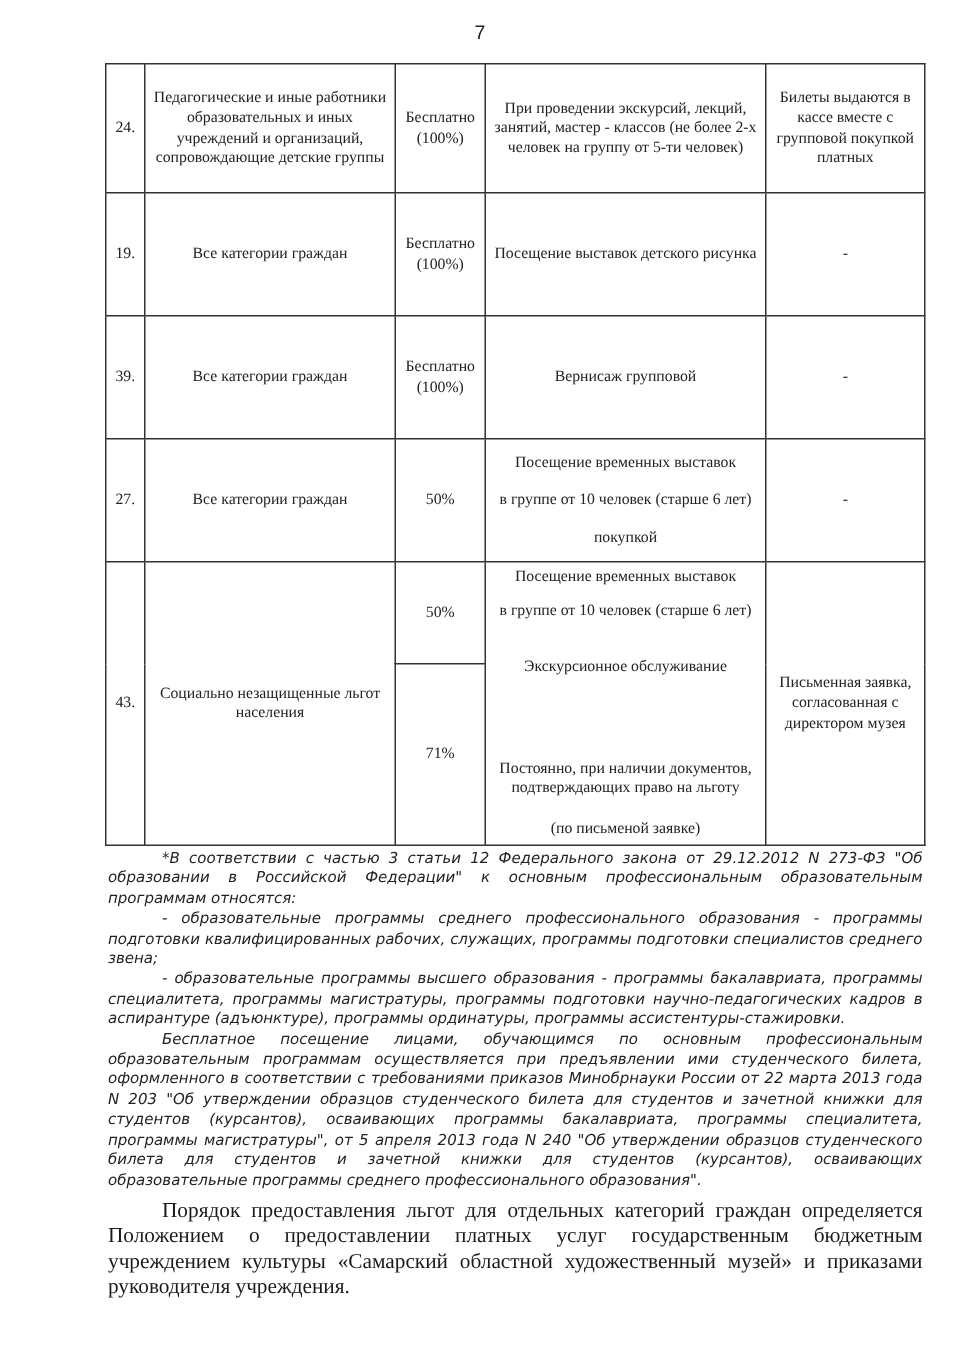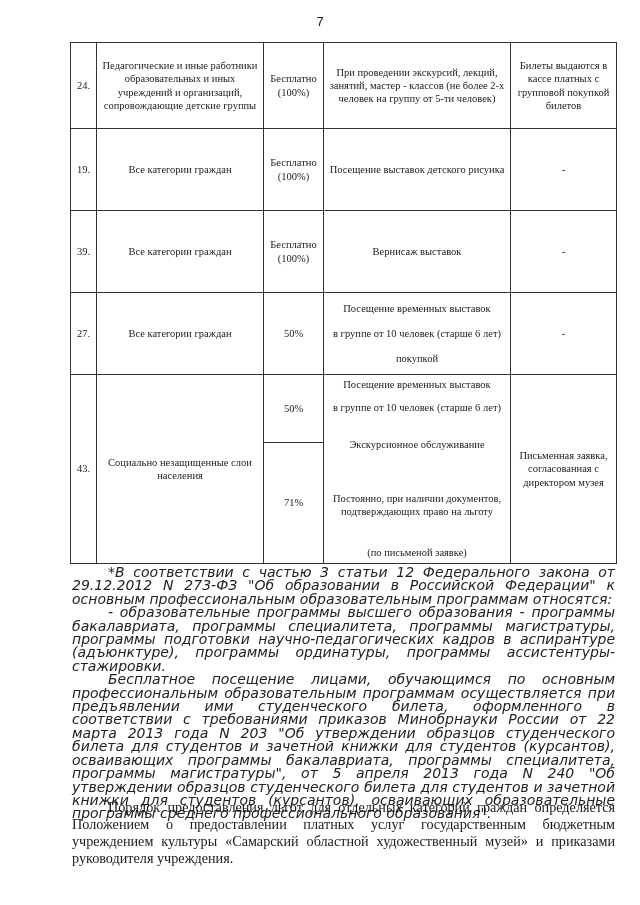--- a/index.html
+++ b/index.html
@@ -20,21 +20,21 @@
       border: 1.4px solid #333; text-align: center; vertical-align: middle;
       padding: 2px 4px; color: #222;
     }
     td.num { text-align: center; padding-left: 4px !important; }
     .cond-27 { display: flex; flex-direction: column; justify-content: space-around; height: 76px; }
     .cond-28 { display: flex; flex-direction: column; justify-content: space-between; height: 182px; padding: 0; }
     .cond-28 .gap { flex: 1; }
     .footnote {
       position: absolute; left: 72px; top: 566px; width: 543px;
       font-family: "DejaVu Sans", sans-serif; font-style: italic;
-      font-size: 14px; line-height: 13.4px; color: #222; text-align: justify;
+      font-size: 10px; line-height: 13.4px; color: #222; text-align: justify;
     }
     .footnote p { margin: 0; text-indent: 36px; }
     .closing {
       position: absolute; left: 72px; top: 799px; width: 543px;
       font-family: "Liberation Serif", serif; font-size: 14.2px; line-height: 17px;
       color: #1a1a1a; text-align: justify;
     }
     .closing p { margin: 0; text-indent: 36px; }
   </style>
 </head>
@@ -50,76 +50,77 @@
       <col style="width:187px">
       <col style="width:106px">
   </colgroup>
   <tbody>
 
     <tr style="height:86px">
       <td class="num">24.</td>
       <td>Педагогические и иные работники образовательных и иных учреждений и организаций, сопровождающие детские группы</td>
       <td>Бесплатно (100%)</td>
       <td>При проведении экскурсий, лекций, занятий, мастер - классов (не более 2-х человек на группу от 5-ти человек)</td>
-      <td>Билеты выдаются в кассе платных с групповой покупкой билетов</td>
+      <td>Билеты выдаются в кассе вместе с групповой покупкой платных</td>
     </tr>
 
     <tr style="height:82px">
       <td class="num">19.</td>
       <td>Все категории граждан</td>
       <td>Бесплатно (100%)</td>
       <td>Посещение выставок детского рисунка</td>
       <td>-</td>
     </tr>
 
     <tr style="height:82px">
       <td class="num">39.</td>
       <td>Все категории граждан</td>
       <td>Бесплатно (100%)</td>
-      <td>Вернисаж выставок</td>
+      <td>Вернисаж групповой</td>
       <td>-</td>
     </tr>
 
     <tr style="height:82px">
       <td class="num">27.</td>
       <td>Все категории граждан</td>
       <td>50%</td>
       <td>
         <div class="cond-27">
           <span>Посещение временных выставок</span>
           <span>в группе от 10 человек (старше 6 лет)</span>
           <span>покупкой</span>
         </div>
       </td>
       <td>-</td>
     </tr>
 
     <tr style="height:68px">
       <td class="num" rowspan="2">43.</td>
-      <td rowspan="2">Социально незащищенные слои населения</td>
+      <td rowspan="2">Социально незащищенные льгот населения</td>
       <td>50%</td>
       <td rowspan="2" style="padding:2px 4px 3px">
         <div class="cond-28">
           <span>Посещение временных выставок</span>
           <span style="margin-top:10px">в группе от 10 человек (старше 6 лет)</span>
           <span style="margin-top:24px">Экскурсионное обслуживание</span>
           <div class="gap"></div>
           <span>Постоянно, при наличии документов, подтверждающих право на льготу</span>
-          <span style="margin-top:28px">(по письменой заявке)</span>
+          <span style="margin-top:14px">(по письменой заявке)</span>
         </div>
       </td>
       <td rowspan="2">Письменная заявка, согласованная с директором музея</td>
     </tr>
     <tr style="height:121px">
       <td>71%</td>
     </tr>
   </tbody>
 </table>
 
 <div class="footnote">
   <p>*В соответствии с частью 3 статьи 12 Федерального закона от 29.12.2012 N 273-ФЗ "Об образовании в Российской Федерации" к основным профессиональным образовательным программам относятся:</p>
+  <p>- образовательные программы среднего профессионального образования - программы подготовки квалифицированных рабочих, служащих, программы подготовки специалистов среднего звена;</p>
   <p>- образовательные программы высшего образования - программы бакалавриата, программы специалитета, программы магистратуры, программы подготовки научно-педагогических кадров в аспирантуре (адъюнктуре), программы ординатуры, программы ассистентуры-стажировки.</p>
   <p>Бесплатное посещение лицами, обучающимся по основным профессиональным образовательным программам осуществляется при предъявлении ими студенческого билета, оформленного в соответствии с требованиями приказов Минобрнауки России от 22 марта 2013 года N 203 "Об утверждении образцов студенческого билета для студентов и зачетной книжки для студентов (курсантов), осваивающих программы бакалавриата, программы специалитета, программы магистратуры", от 5 апреля 2013 года N 240 "Об утверждении образцов студенческого билета для студентов и зачетной книжки для студентов (курсантов), осваивающих образовательные программы среднего профессионального образования".</p>
 </div>
 
 <div class="closing">
   <p>Порядок предоставления льгот для отдельных категорий граждан определяется Положением о предоставлении платных услуг государственным бюджетным учреждением культуры «Самарский областной художественный музей» и приказами руководителя учреждения.</p>
 </div>
 
 </body></html>

